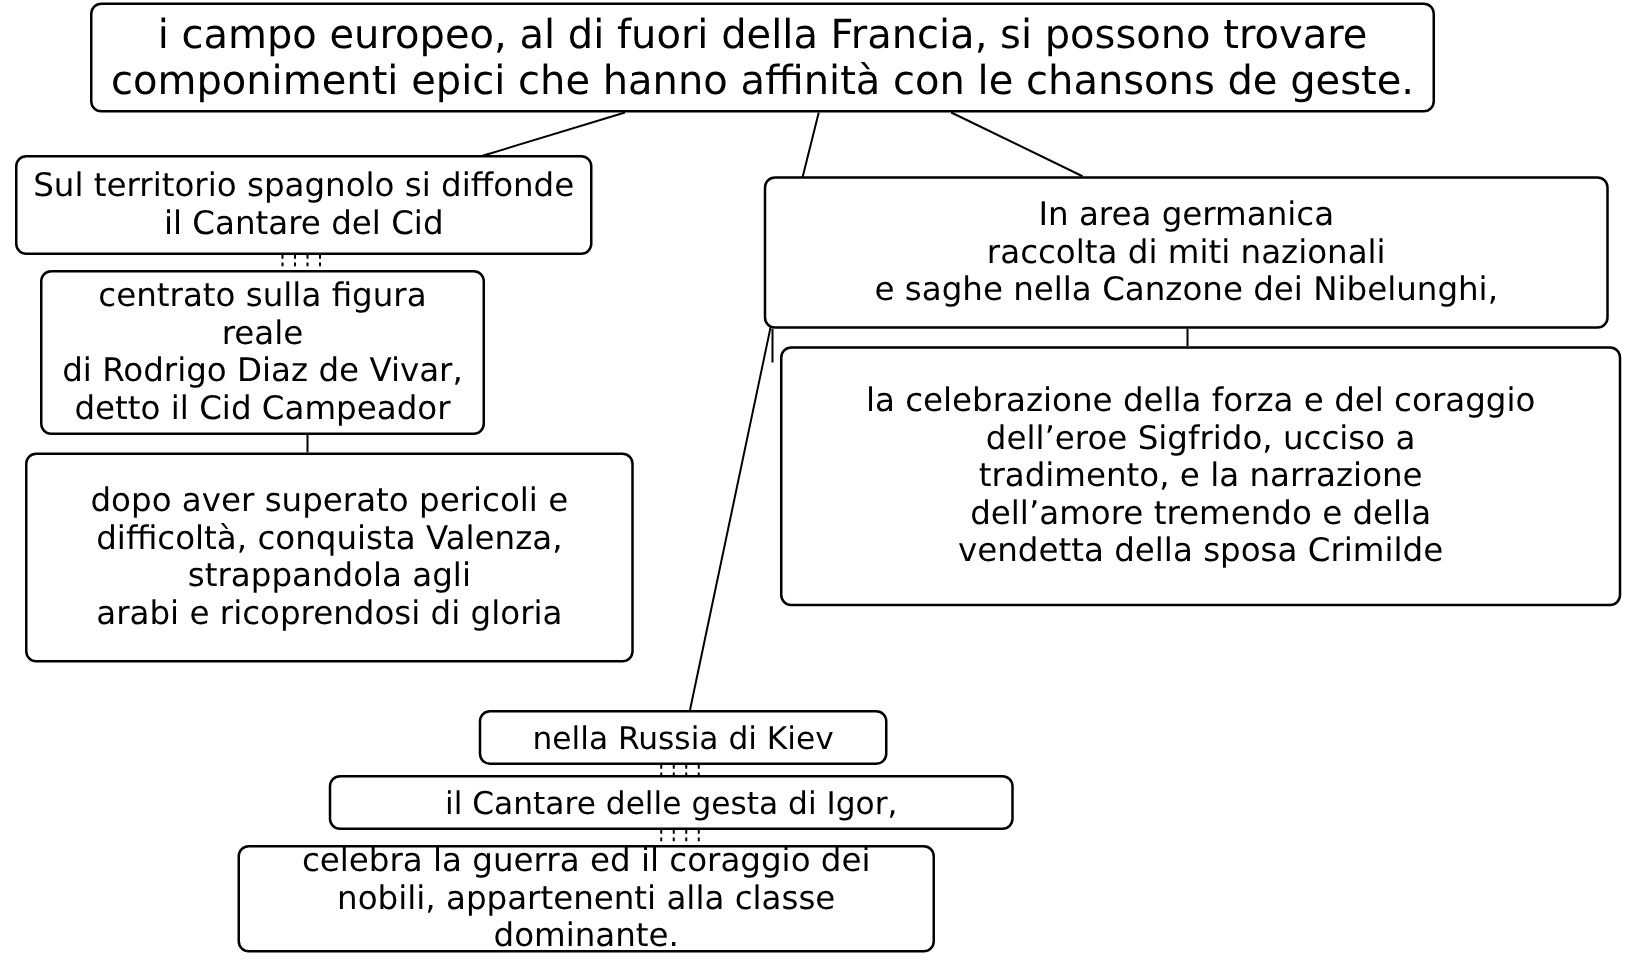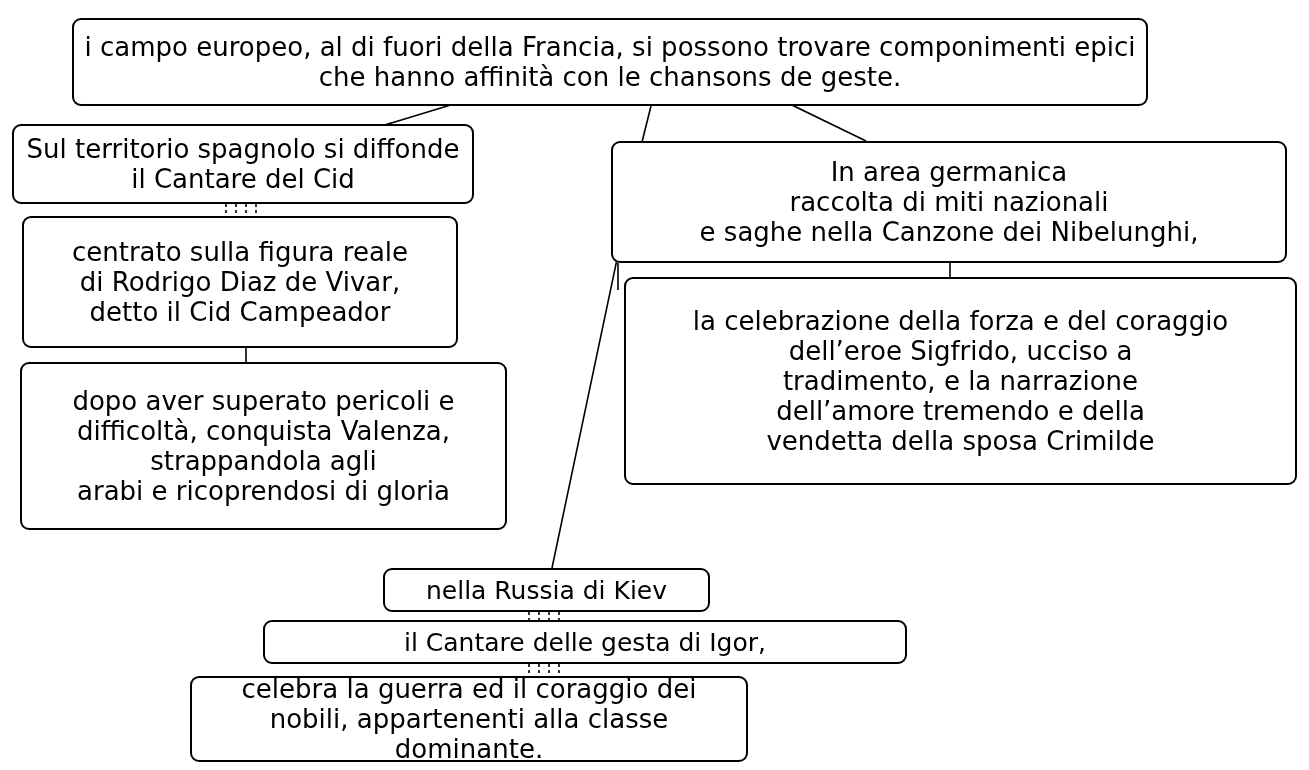--- a/index.html
+++ b/index.html
@@ -43,28 +43,28 @@
     z-index: 2;
   }
   .node .txt {
     display: block;
     width: 100%;
     white-space: pre-line;
   }
   .bold { font-weight: normal; }
 
   
-  #n-top      { left: 72px;  top: 2px;   width: 1076px; height: 88px;  font-size: 26px; margin-top: 16px; }
+  #n-top      { left: 72px;  top: 2px;   width: 1076px; height: 88px;  font-size: 32px; }
   #n-spain    { left: 12px;  top: 124px; width: 462px;  height: 80px;  font-size: 26px; }
-  #n-cid      { left: 22px;  top: 216px; width: 436px;  height: 132px; font-size: 26px; }
+  #n-cid      { left: 32px;  top: 216px; width: 356px;  height: 132px; font-size: 26px; }
   #n-valenza  { left: 2px;   top: 362px; width: 487px;  height: 168px; font-size: 26px; margin-left: 18px; }
   #n-germ     { left: 611px; top: 141px; width: 676px;  height: 122px; font-size: 26px; }
   #n-sigfrido { left: 624px; top: 277px; width: 673px;  height: 208px; font-size: 26px; }
   #n-kiev     { left: 383px; top: 568px; width: 327px;  height: 44px;  font-size: 25px; align-items: center; }
-  #n-igor     { left: 263px; top: 620px; width: 644px;  height: 44px;  font-size: 25px; }
+  #n-igor     { left: 263px; top: 620px; width: 548px;  height: 44px;  font-size: 25px; }
   #n-igor2    { left: 190px; top: 676px; width: 558px;  height: 86px;  font-size: 26px; }
 </style>
 </head>
 <body>
 
 <div id="canvas">
 
   <svg class="links" viewBox="0 0 1309 770">
 
     <path d="M 500 90 L 375 128" stroke="#000" stroke-width="1.6" fill="none"></path>

